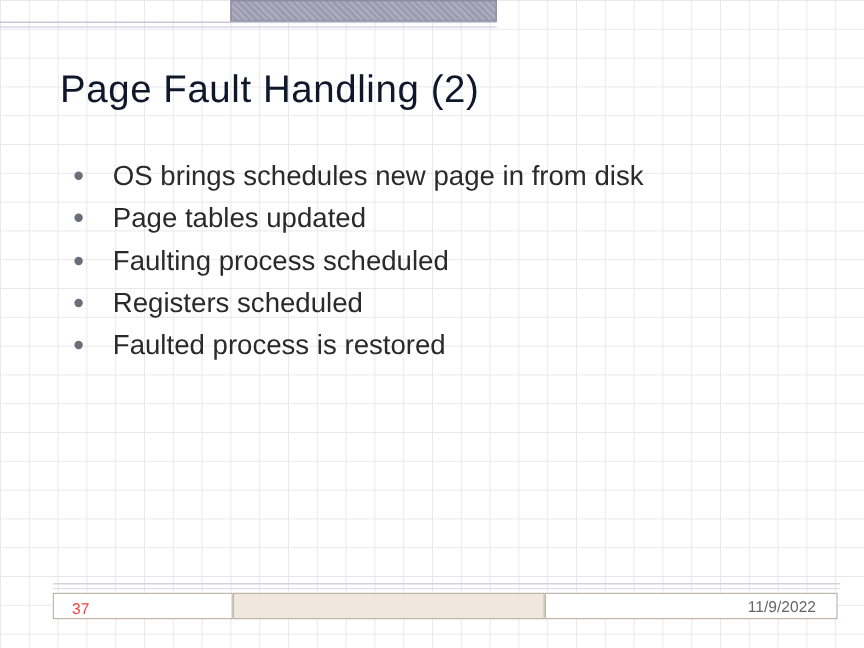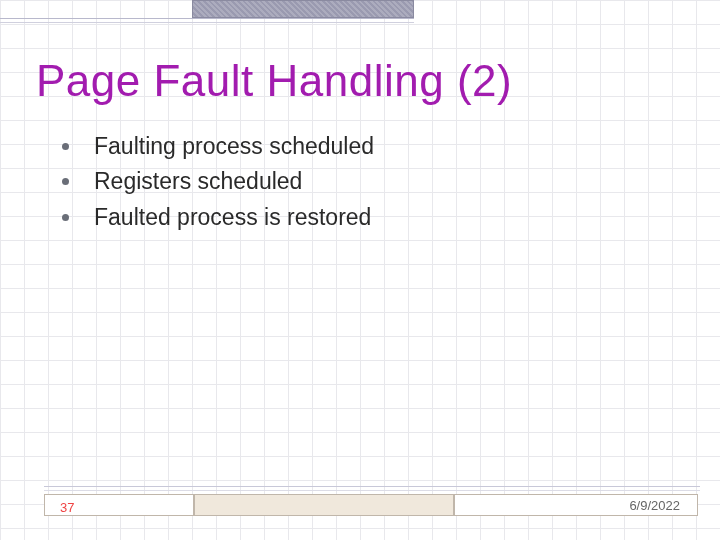--- a/index.html
+++ b/index.html
@@ -31,23 +31,23 @@
     width: 222px; height: 18px;
     background: #9a9ab0;
     background-image: repeating-linear-gradient(45deg, rgba(255,255,255,0.18) 0 2px, transparent 2px 4px);
     border: 1px solid #8a8aa0;
   }
   .top-deco .line1 { position:absolute; top:18px; left:0; width:414px; height:1px; background:#b8b8cc; }
   .top-deco .line2 { position:absolute; top:22px; left:0; width:414px; height:1px; background:#d0d0de; }
 
   .slide-title {
     position: absolute;
-    top: 56px; left: 36px;
-    font-size: 44px;
-    color: #a21caf;
+    top: 56px; left: 50px;
+    font-size: 32px;
+    color: #0f172a;
     font-weight: 400;
     z-index: 2;
     letter-spacing: 0.5px;
     font-family: Verdana, Geneva, sans-serif;
   }
 
   .content {
     position: absolute;
     top: 130px; left: 48px; right: 40px;
     z-index: 2;
@@ -109,27 +109,29 @@
 <div class="top-deco">
   <div class="gray-bar"></div>
   <div class="line1"></div>
   <div class="line2"></div>
 </div>
 
 <h1 class="slide-title">Page Fault Handling (2)</h1>
 
 <div class="content">
   <ul class="bullet-list">
+    <li>OS brings schedules new page in from disk</li>
+    <li>Page tables updated</li>
     <li>Faulting process scheduled</li>
     <li>Registers scheduled</li>
     <li>Faulted process is restored</li>
   </ul>
 </div>
 
 <div class="footer">
   <div class="bar-line1"></div>
   <div class="bar-line2"></div>
   <div class="slot left"></div>
   <div class="slot mid"></div>
   <div class="slot right"></div>
   <div class="page-num">37</div>
-  <div class="date">6/9/2022</div>
+  <div class="date">11/9/2022</div>
 </div>
 
 </body></html>

